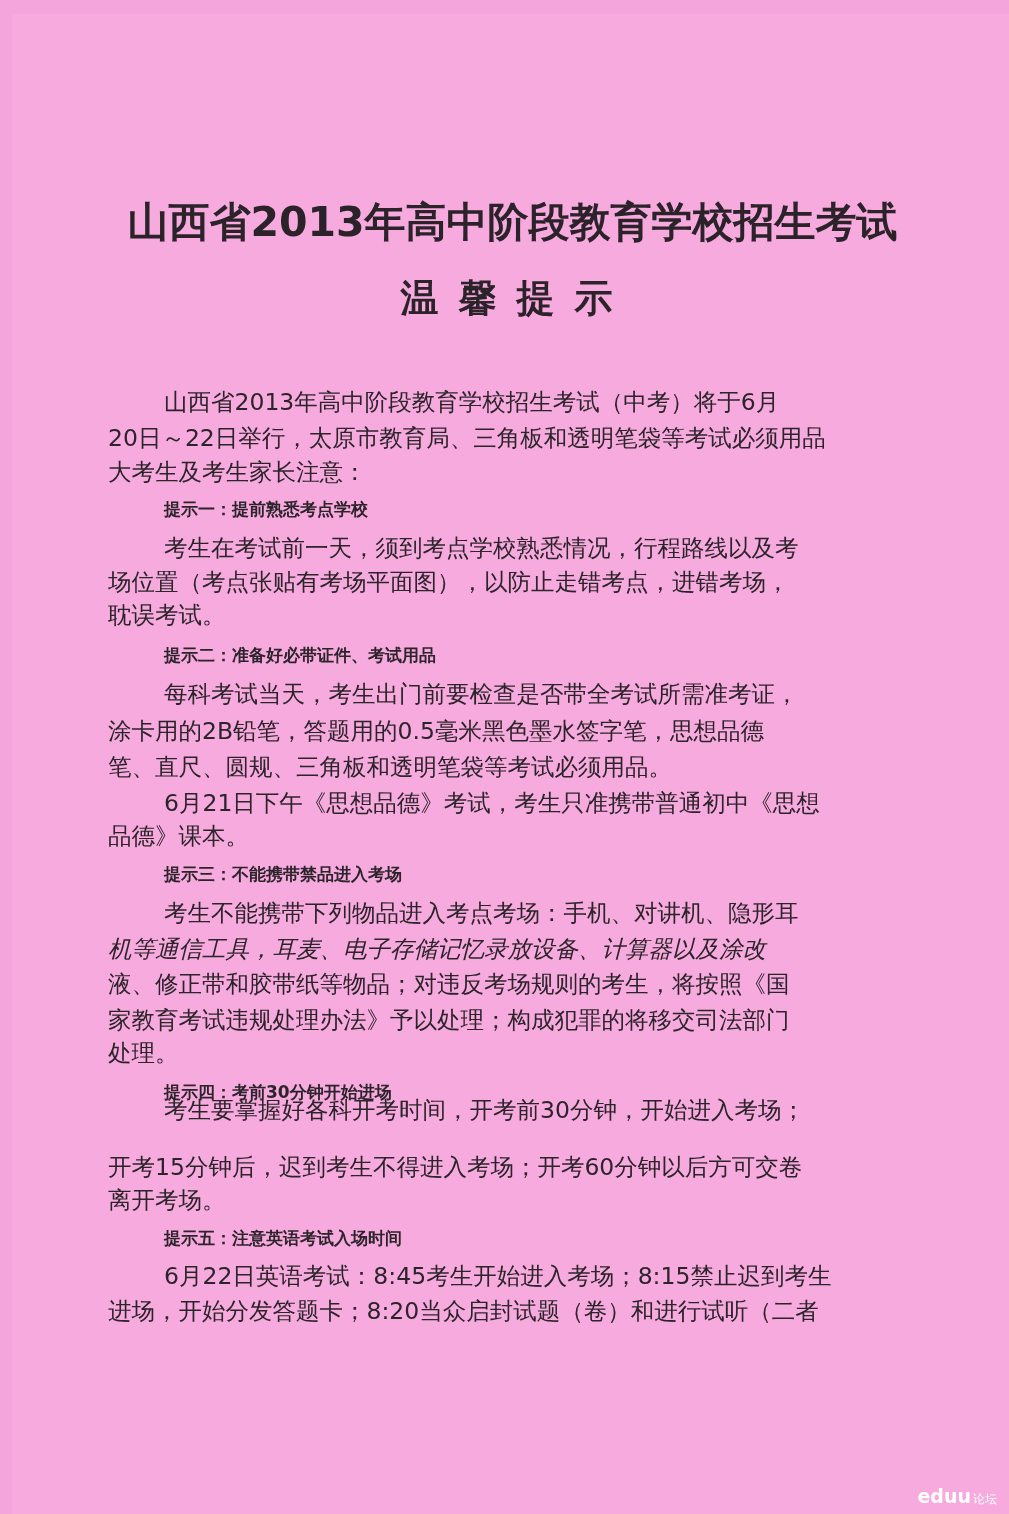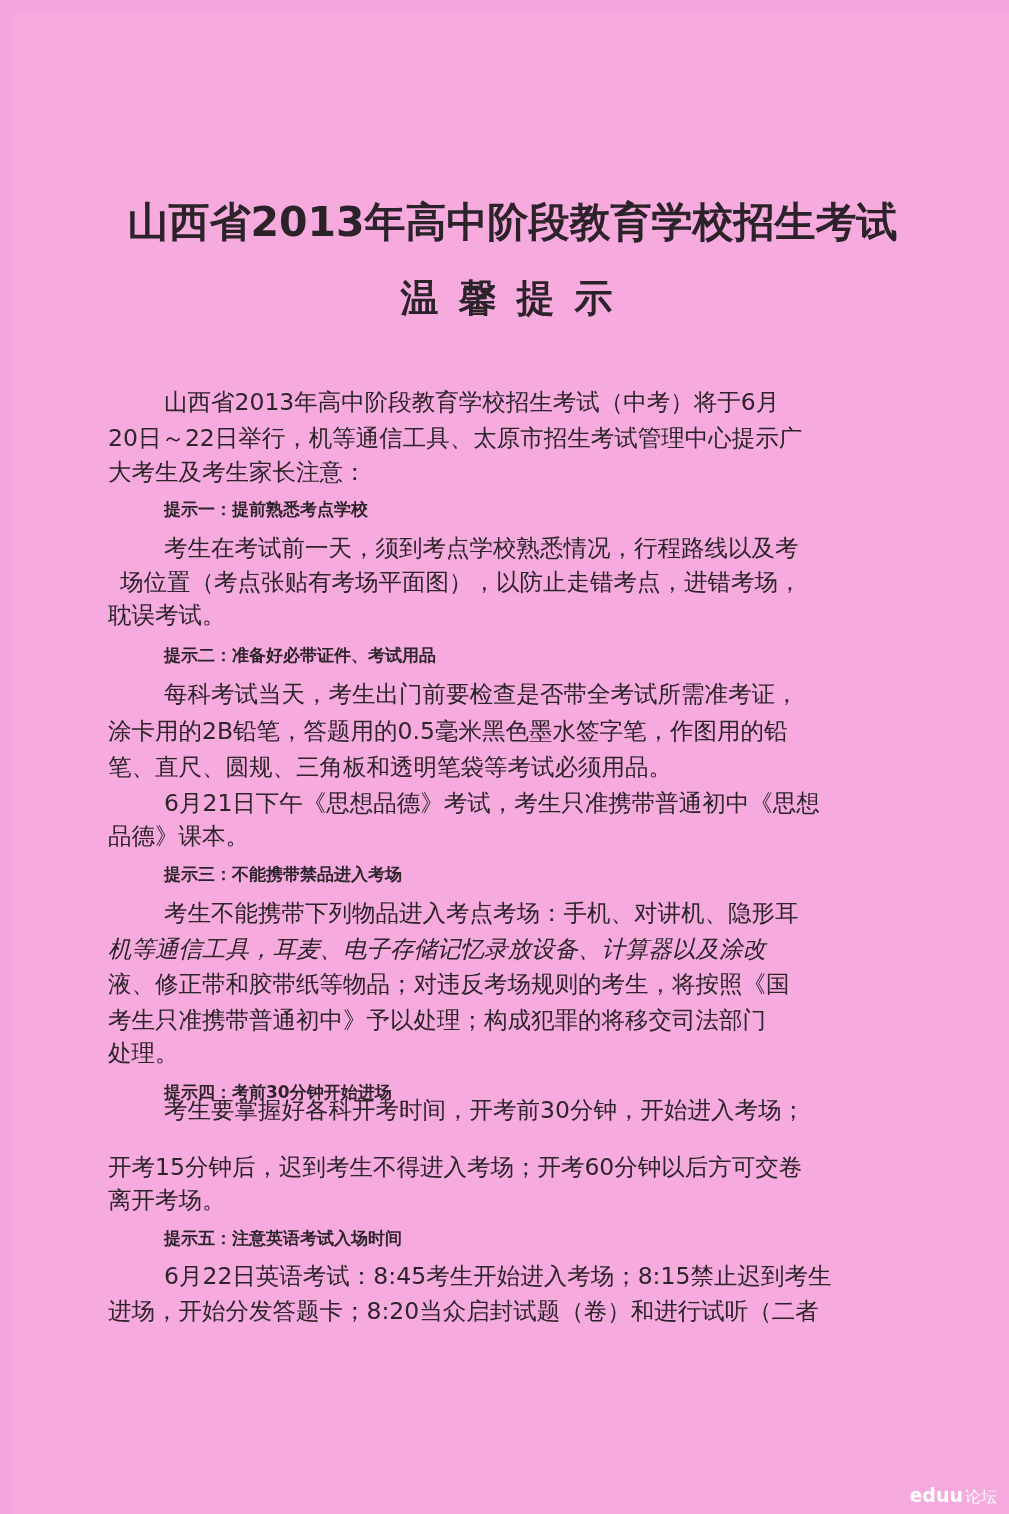--- a/index.html
+++ b/index.html
@@ -61,54 +61,54 @@
     .watermark {
       position: absolute;
       right: 12px;
       bottom: 6px;
       color: #ffffff;
       font-family: "DejaVu Sans", sans-serif;
       font-weight: bold;
       font-size: 19px;
     }
     .watermark .wm-cn {
-      font-size: 16px;
+      font-size: 12px;
       font-weight: normal;
       margin-left: 2px;
     }
   </style>
 </head>
 <body>
 
 <div class="paper"></div>
 
 <div class="title main">山西省2013年高中阶段教育学校招生考试</div>
 <div class="title sub">温馨提示</div>
 
 <div class="line indent" style="top:385px;">山西省2013年高中阶段教育学校招生考试（中考）将于6月</div>
-<div class="line" style="top:421px;">20日～22日举行，机等通信工具、太原市招生考试管理中心提示广</div>
+<div class="line" style="top:421px;">20日～22日举行，太原市教育局、三角板和透明笔袋等考试必须用品</div>
 <div class="line" style="top:455px;">大考生及考生家长注意：</div>
 
 <div class="line indent heading" style="top:492px;">提示一：提前熟悉考点学校</div>
 <div class="line indent" style="top:531px;">考生在考试前一天，须到考点学校熟悉情况，行程路线以及考</div>
-<div class="line" style="top:565px;margin-left:12px;">场位置（考点张贴有考场平面图），以防止走错考点，进错考场，</div>
+<div class="line" style="top:565px;">场位置（考点张贴有考场平面图），以防止走错考点，进错考场，</div>
 <div class="line" style="top:598px;">耽误考试。</div>
 
 <div class="line indent heading" style="top:638px;">提示二：准备好必带证件、考试用品</div>
 <div class="line indent" style="top:677px;">每科考试当天，考生出门前要检查是否带全考试所需准考证，</div>
-<div class="line" style="top:714px;">涂卡用的2B铅笔，答题用的0.5毫米黑色墨水签字笔，作图用的铅</div>
+<div class="line" style="top:714px;">涂卡用的2B铅笔，答题用的0.5毫米黑色墨水签字笔，思想品德</div>
 <div class="line" style="top:750px;">笔、直尺、圆规、三角板和透明笔袋等考试必须用品。</div>
 <div class="line indent" style="top:786px;">6月21日下午《思想品德》考试，考生只准携带普通初中《思想</div>
 <div class="line" style="top:819px;">品德》课本。</div>
 
 <div class="line indent heading" style="top:857px;">提示三：不能携带禁品进入考场</div>
 <div class="line indent" style="top:896px;">考生不能携带下列物品进入考点考场：手机、对讲机、隐形耳</div>
 <div class="line" style="top:932px;font-style:italic;">机等通信工具，耳麦、电子存储记忆录放设备、计算器以及涂改</div>
 <div class="line" style="top:967px;text-align:right;">液、修正带和胶带纸等物品；对违反考场规则的考生，将按照《国</div>
-<div class="line" style="top:1003px;">考生只准携带普通初中》予以处理；构成犯罪的将移交司法部门</div>
+<div class="line" style="top:1003px;">家教育考试违规处理办法》予以处理；构成犯罪的将移交司法部门</div>
 <div class="line" style="top:1036px;">处理。</div>
 
 <div class="line indent heading" style="top:1075px;">提示四：考前30分钟开始进场</div>
 <div class="line indent" style="top:1093px;text-align:center;">考生要掌握好各科开考时间，开考前30分钟，开始进入考场；</div>
 <div class="line" style="top:1150px;">开考15分钟后，迟到考生不得进入考场；开考60分钟以后方可交卷</div>
 <div class="line" style="top:1183px;">离开考场。</div>
 
 <div class="line indent heading" style="top:1221px;">提示五：注意英语考试入场时间</div>
 <div class="line indent" style="top:1259px;">6月22日英语考试：8:45考生开始进入考场；8:15禁止迟到考生</div>
 <div class="line" style="top:1294px;">进场，开始分发答题卡；8:20当众启封试题（卷）和进行试听（二者</div>

